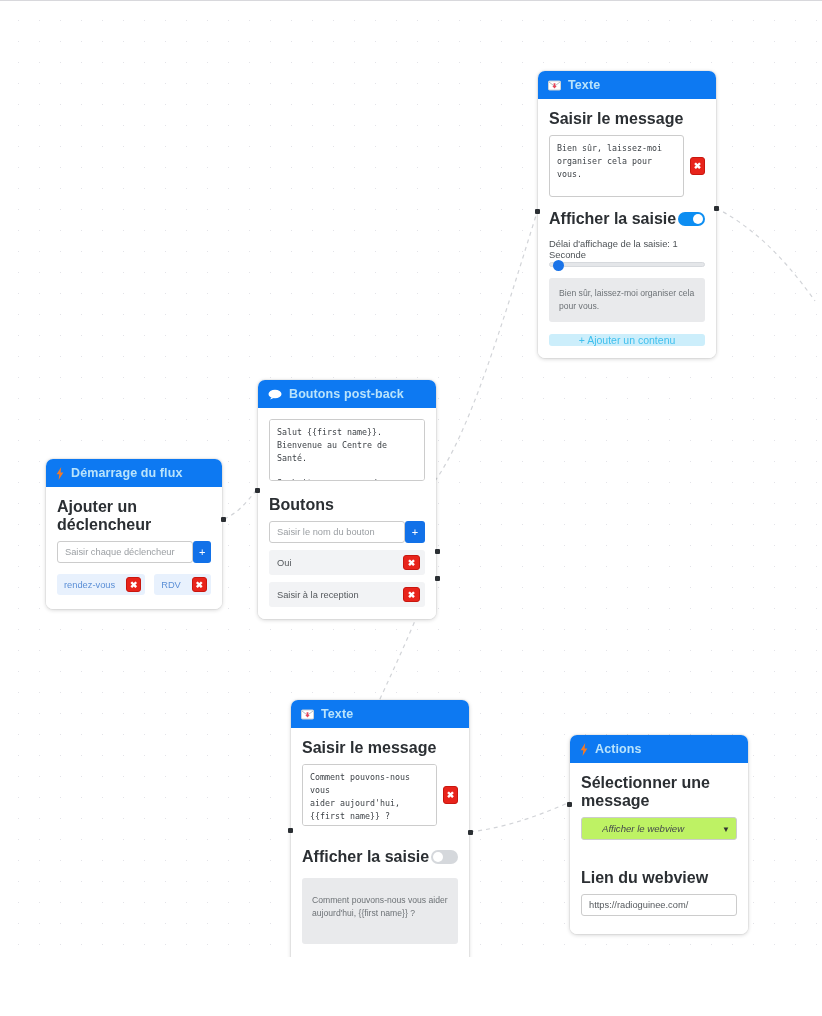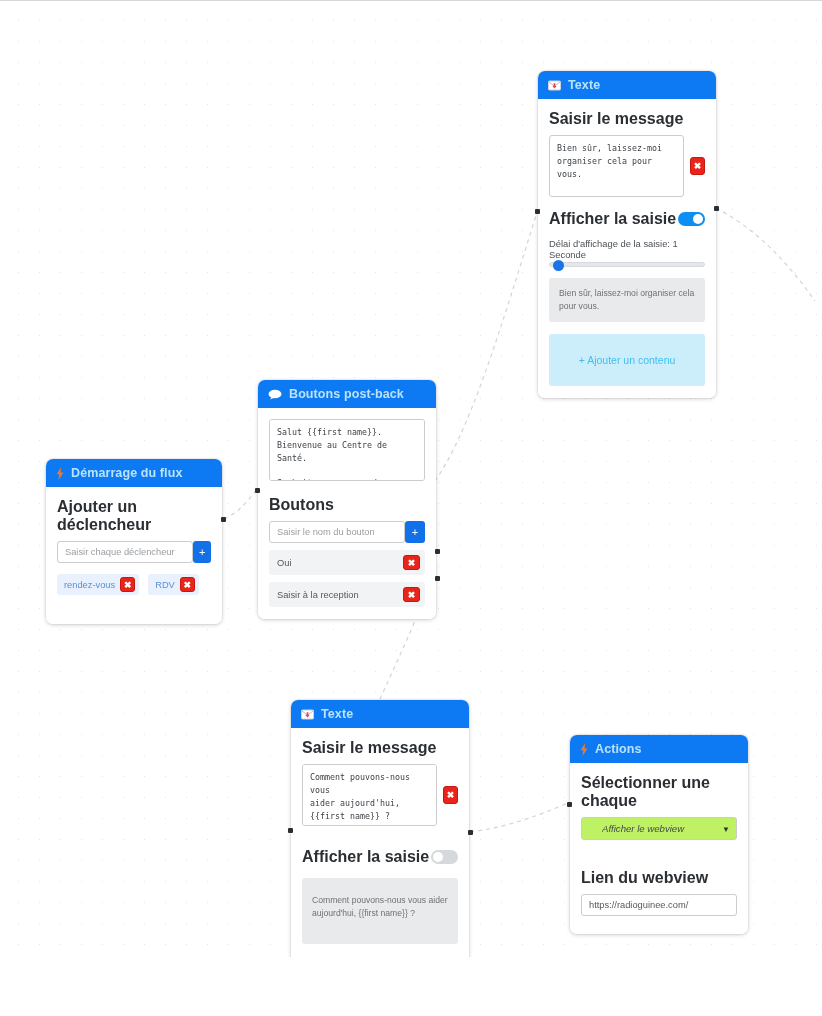--- a/index.html
+++ b/index.html
@@ -90,42 +90,42 @@
     background: #e9eaec; border-radius: 3px;
     font-size: 8.6px; color: #6d7276; line-height: 1.5;
     padding: 9px 10px; margin-top: 11px;
   }
   .add-content {
     margin-top: 12px;
     background: #cceefb;
     color: #3fc0ee;
     text-align: center;
     font-size: 10.5px;
-    padding: 20px 0;
+    padding: 0 0;
     border-radius: 3px;
     cursor: pointer;
   }
   .inline-input-row { display: flex; align-items: stretch; }
   .txt-input {
     flex: 1 1 auto;
     border: 1px solid #ccc; border-radius: 3px;
     font-size: 9.3px; color: #55595d;
     padding: 5px 7px; outline: none; background:#fff;
     font-family: "Liberation Sans", sans-serif;
   }
   .txt-input::placeholder { color: #9a9ea2; }
   .plus-btn {
     width: 20px; background: #1271e8; color: #fff;
     border: none; border-radius: 3px; font-size: 11px;
     cursor: pointer; line-height: 1;
   }
   .chip-row { display: flex; gap: 9px; flex-wrap: wrap; margin-top: 11px; }
   .chip {
     background: #e8f1fd; border-radius: 3px;
-    display: flex; align-items: center; gap: 5px;
+    display: flex; align-items: center; gap: 11px;
     padding: 3px 4px 3px 7px;
     font-size: 9.3px; color: #5b8fd6;
   }
   .chip .del-btn { width: 15px; height: 15px; }
   .btn-item {
     background: #f2f3f5; border-radius: 3px;
     display: flex; align-items: center; justify-content: space-between;
     padding: 5px 5px 5px 8px;
     font-size: 9.3px; color: #55595d;
     margin-top: 7px; position: relative;
@@ -245,21 +245,21 @@
   <div class="node" style="left:46px; top:458px; width:176px;">
     <div class="node-inner">
       <div class="node-head">
         <span>
           <svg width="8" height="13" viewBox="0 0 8 13">
             <path d="M5.2,0 L0.6,7.2 L3.3,7.2 L2.6,13 L7.4,5.4 L4.6,5.4 Z" fill="#f07a2a"></path>
           </svg>
         </span>
         <span>Démarrage du flux</span>
       </div>
-      <div class="node-body" style="padding-bottom:29px;">
+      <div class="node-body" style="padding-bottom:14px;">
         <div class="field-label">Ajouter un déclencheur</div>
         <div class="inline-input-row">
           <input class="txt-input" placeholder="Saisir chaque déclencheur" style="">
           <button class="plus-btn">+</button>
         </div>
         <div class="chip-row">
           <span class="chip">
             <span>rendez-vous</span>
             <span class="del-btn">✖</span>
           </span>
@@ -311,21 +311,21 @@
     <div class="node-inner">
       <div class="node-head">
         <span>
           <svg width="8" height="13" viewBox="0 0 8 13">
             <path d="M5.2,0 L0.6,7.2 L3.3,7.2 L2.6,13 L7.4,5.4 L4.6,5.4 Z" fill="#f07a2a"></path>
           </svg>
         </span>
         <span>Actions</span>
       </div>
       <div class="node-body" style="padding-bottom:18px;">
-        <div class="field-label">Sélectionner une chaque</div>
+        <div class="field-label">Sélectionner une message</div>
         <div class="sel-wrap">
           <select class="sel">
             <option>Afficher le webview</option>
           </select>
           <span class="sel-chev">▼</span>
         </div>
         <div class="field-label" style="margin-top:29px;">Lien du webview</div>
         <input class="txt-input" style="width: 100%;" value="https://radioguinee.com/">
       </div>
     </div>

